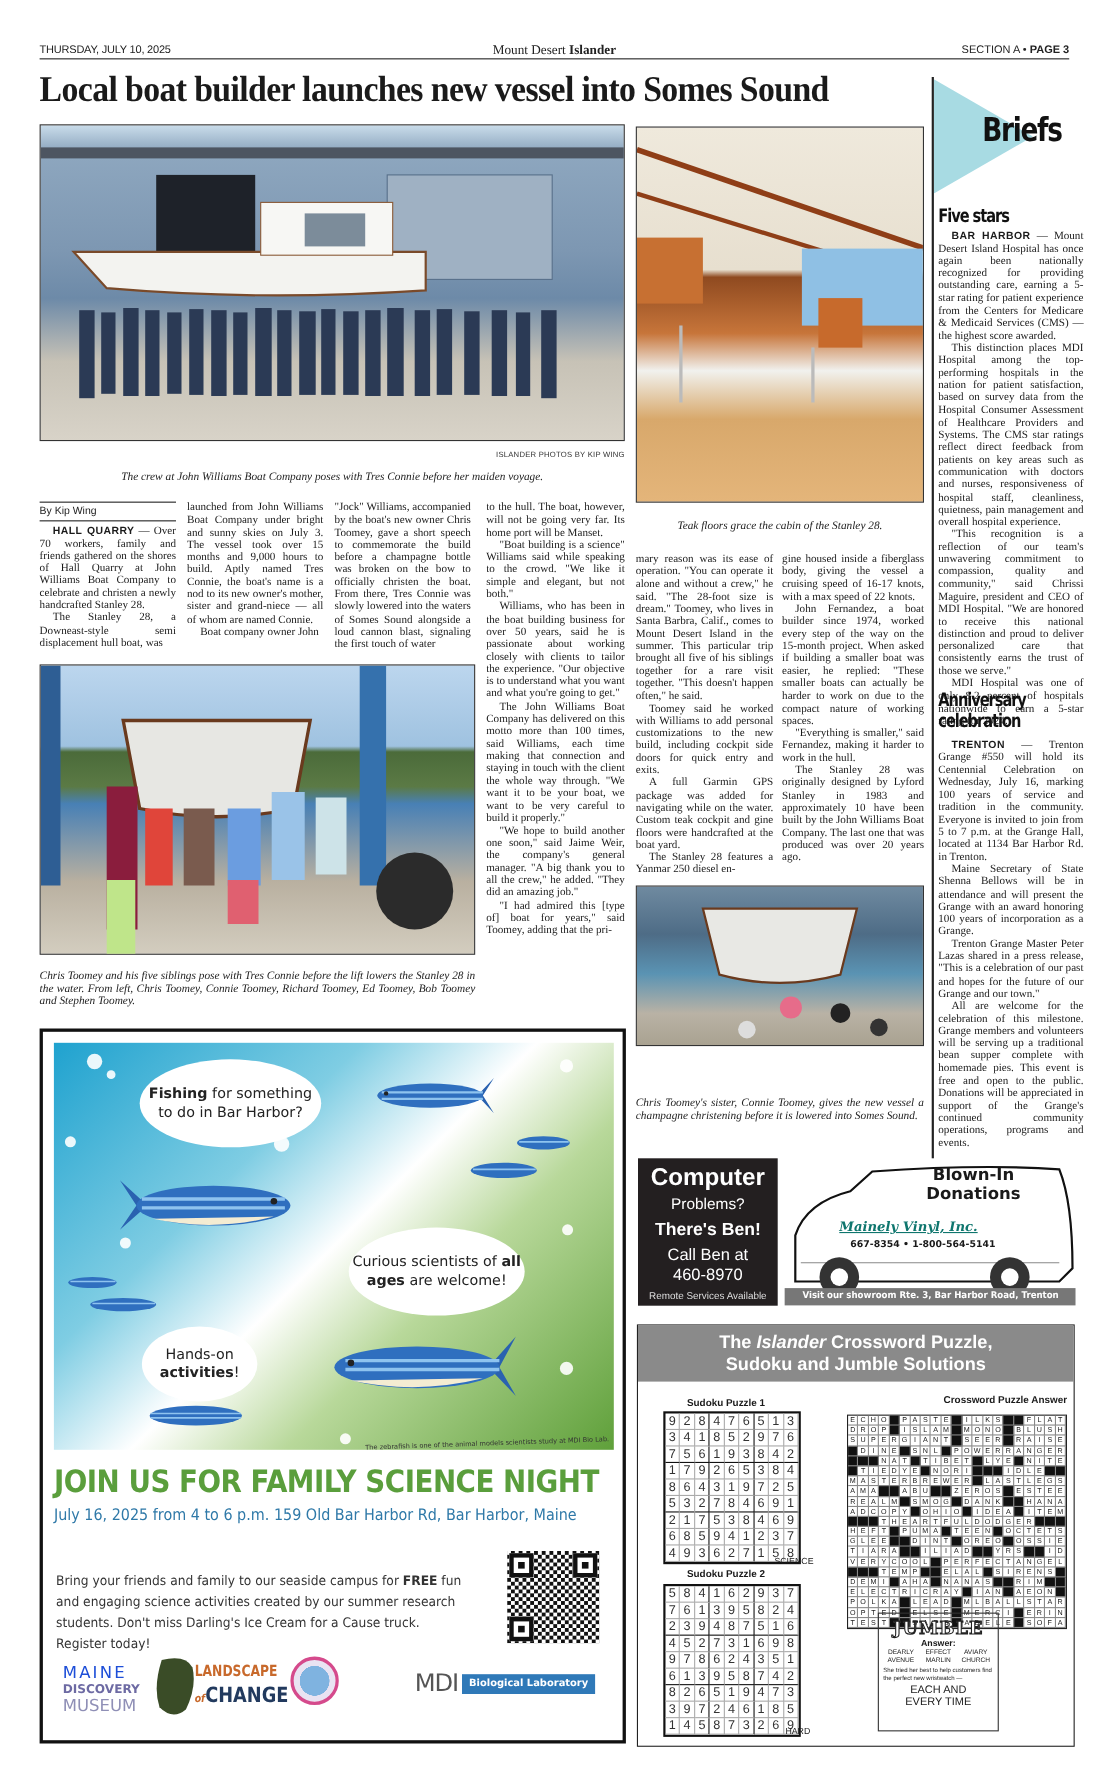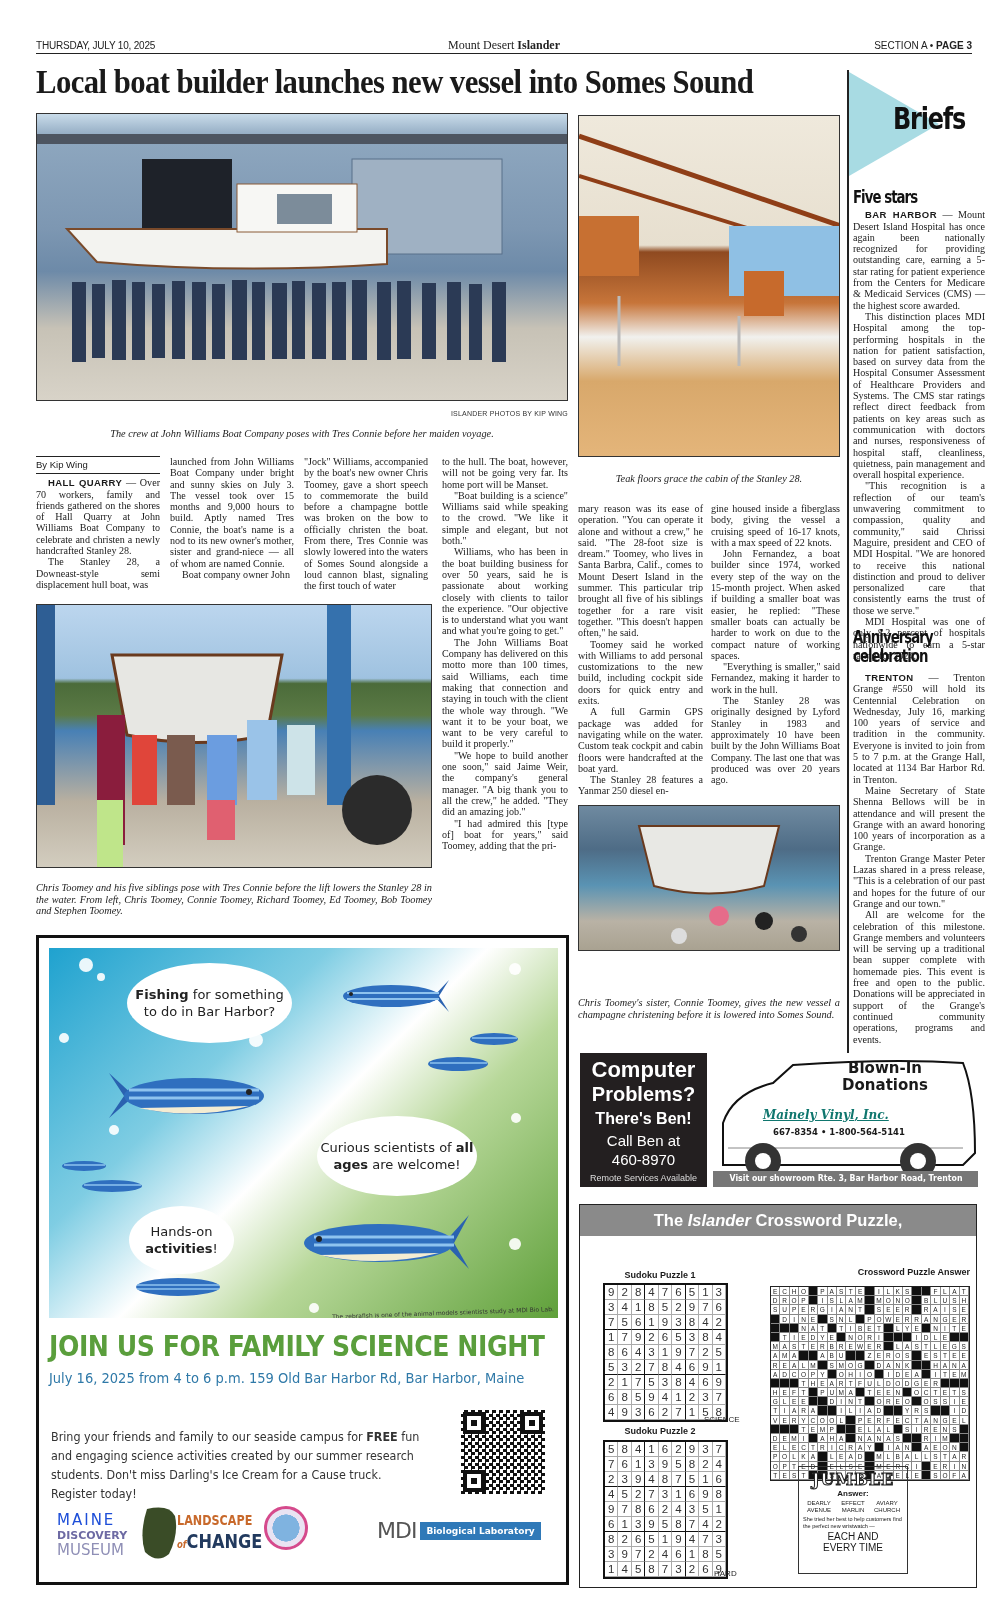--- a/index.html
+++ b/index.html
@@ -143,21 +143,21 @@
     <rect x="210" y="115" width="30" height="80" fill="#9ac3e8"></rect>
     <rect x="250" y="120" width="28" height="70" fill="#cde3e8"></rect>
     <circle cx="340" cy="205" r="35" fill="#2b2b2b"></circle>
   </svg>
 </div>
 <div class="abs caption" style="left:36px;top:882px;width:396px;text-align:justify">Chris Toomey and his five siblings pose with Tres Connie before the lift lowers the Stanley 28 in the water. From left, Chris Toomey, Connie Toomey, Richard Toomey, Ed Toomey, Bob Toomey and Stephen Toomey.</div>
 
 <div class="abs col" style="left:578px;top:503px;width:125px">
   <p class="noind">mary reason was its ease of operation. "You can operate it alone and without a crew," he said. "The 28-foot size is dream." Toomey, who lives in Santa Barbra, Calif., comes to Mount Desert Island in the summer. This particular trip brought all five of his siblings together for a rare visit together. "This doesn't happen often," he said.</p>
   <p>Toomey said he worked with Williams to add personal customizations to the new build, including cockpit side doors for quick entry and exits.</p>
-  <p>A full Garmin GPS package was added for navigating while on the water. Custom teak cockpit and cabin floors were handcrafted at the boat yard.</p>
+  <p>A full Garmin GPS package was added for navigating while on the water. Custom teak cockpit and gine floors were handcrafted at the boat yard.</p>
   <p>The Stanley 28 features a Yanmar 250 diesel en-</p>
 </div>
 <div class="abs col" style="left:711px;top:503px;width:129px">
   <p class="noind">gine housed inside a fiberglass body, giving the vessel a cruising speed of 16-17 knots, with a max speed of 22 knots.</p>
   <p>John Fernandez, a boat builder since 1974, worked every step of the way on the 15-month project. When asked if building a smaller boat was easier, he replied: "These smaller boats can actually be harder to work on due to the compact nature of working spaces.</p>
   <p>"Everything is smaller," said Fernandez, making it harder to work in the hull.</p>
   <p>The Stanley 28 was originally designed by Lyford Stanley in 1983 and approximately 10 have been built by the John Williams Boat Company. The last one that was produced was over 20 years ago.</p>
 </div>
 
 <div class="abs photo" style="left:578px;top:805px;width:262px;height:146px;background:linear-gradient(180deg,#6f8aa0 0%,#4e6c86 30%,#5a93b3 55%,#b9b2a5 80%,#a9a291 100%)">
@@ -276,21 +276,21 @@
   </div>
   <div style="position:absolute;left:225px;top:568px;width:44px;height:44px;border-radius:50%;border:3px solid #d54a8c;background:radial-gradient(circle,#7fb3e0 0 50%,#e9e3f2 51%)"></div>
   <div style="position:absolute;left:338px;top:580px;display:flex;align-items:center;gap:4px">
     <span style="font-family:'DejaVu Sans',sans-serif;font-size:22px;color:#555;letter-spacing:-1px">MDI</span>
     <span style="background:#2f79b8;color:#fff;font-family:'DejaVu Sans',sans-serif;font-size:9px;font-weight:bold;padding:4px 6px">Biological Laboratory</span>
   </div>
 </div>
 
 <div class="abs comp">
   <div style="font-weight:bold;font-size:22px;line-height:25px;margin-top:4px">Computer</div>
-  <div style="font-weight:bold;font-size:20px;line-height:25px">Problems?</div>
+  <div style="font-weight:normal;font-size:14px;line-height:25px">Problems?</div>
   <div style="font-weight:bold;font-size:16px;line-height:24px">There's Ben!</div>
   <div style="font-size:15px;line-height:20px">Call Ben at</div>
   <div style="font-size:15px;line-height:18px">460-8970</div>
   <div style="font-size:9px;line-height:18px;color:#ddd">Remote Services Available</div>
 </div>
 
 <div class="abs van">
   <svg width="265" height="134" style="position:absolute;left:0;top:0">
     <path d="M10 70 Q20 40 60 30 L80 12 Q180 5 250 10 Q262 40 262 100 L250 112 L10 112 Z" fill="#fff" stroke="#111" stroke-width="2"></path>
     <path d="M15 95 L250 95" stroke="#888" stroke-width="1"></path>
@@ -303,20 +303,21 @@
   <div style="position:absolute;left:112px;top:6px;width:120px;text-align:center;font-family:'DejaVu Sans',sans-serif;font-weight:bold;font-size:15px">Blown-In</div>
   <div style="position:absolute;left:112px;top:23px;width:120px;text-align:center;font-family:'DejaVu Sans',sans-serif;font-weight:bold;font-size:15px">Donations</div>
   <div style="position:absolute;left:50px;top:55px;font-family:'DejaVu Serif',serif;font-weight:bold;font-style:italic;font-size:12px;color:#0f766e;text-decoration:underline">Mainely Vinyl, Inc.</div>
   <div style="position:absolute;left:60px;top:74px;font-family:'DejaVu Sans',sans-serif;font-weight:bold;font-size:8.5px">667-8354 • 1-800-564-5141</div>
   <div style="position:absolute;left:2px;top:120px;width:262px;text-align:center;font-family:'DejaVu Sans',sans-serif;font-weight:bold;font-size:8.5px;color:#fff;white-space:nowrap;transform:scaleX(.92)">Visit our showroom Rte. 3, Bar Harbor Road, Trenton</div>
 </div>
 
 <div class="abs puzzle">
   <div class="puzzle-head">
     <div><span>The </span><i>Islander</i><span> Crossword Puzzle,</span></div>
+    <div>Sudoku and Jumble Solutions</div>
   </div>
 </div>
 <div class="abs smallsans" style="left:600px;top:1270px;width:120px;text-align:center;font-size:9px;font-weight:bold">Sudoku Puzzle 1</div>
 <div class="sudoku" id="sud1" style="left:603px;top:1283px;width:125px">
     <span>9</span>
     <span>2</span>
     <span class="br">8</span>
     <span>4</span>
     <span>7</span>
     <span class="br">6</span>

